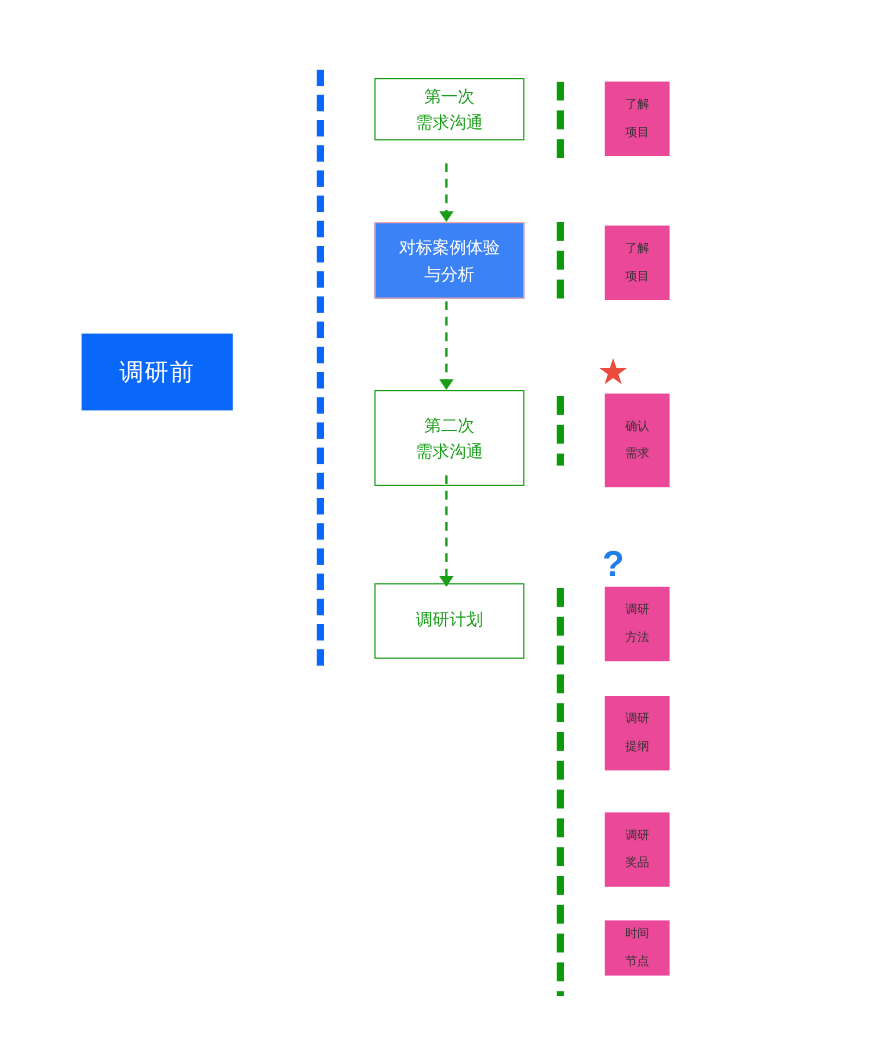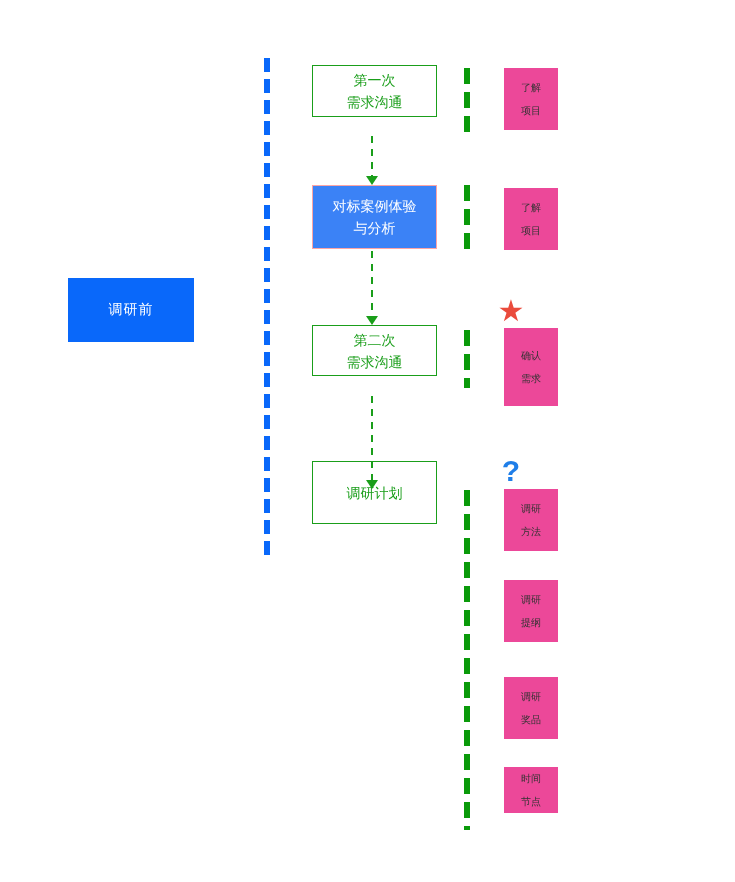--- a/index.html
+++ b/index.html
@@ -24,21 +24,21 @@
     position: absolute;
     left: 68px;
     top: 278px;
     width: 126px;
     height: 64px;
     background: #0968fa;
     display: flex;
     align-items: center;
     justify-content: center;
     color: #ffffff;
-    font-size: 14px;
+    font-size: 20px;
     letter-spacing: 1px;
   }
 
   
   .phase-rail {
     position: absolute;
     left: 264px;
     top: 58px;
     width: 6px;
     height: 500px;
@@ -73,22 +73,22 @@
     border: 1px solid #fca5a5;
     background: #3b82f6;
     color: #ffffff;
   }
   .flow-box .flow-label {
     white-space: pre-line;
   }
 
   #flow-box-0 { top: 65px;  height: 52px; }
   #flow-box-1 { top: 185px; height: 64px; }
-  #flow-box-2 { top: 325px; height: 51px; }
-  #flow-box-3 { top: 461px; height: 63px; }
+  #flow-box-2 { top: 325px; height: 80px; }
+  #flow-box-3 { top: 486px; height: 63px; font-family: Liberation Mono, monospace; }
 
   
   .connector {
     position: absolute;
     left: 371px;
     width: 2px;
     background-image: linear-gradient(
       to bottom,
       #1a9e1a 0px, #1a9e1a 7px,
       rgba(0,0,0,0) 7px, rgba(0,0,0,0) 13px

